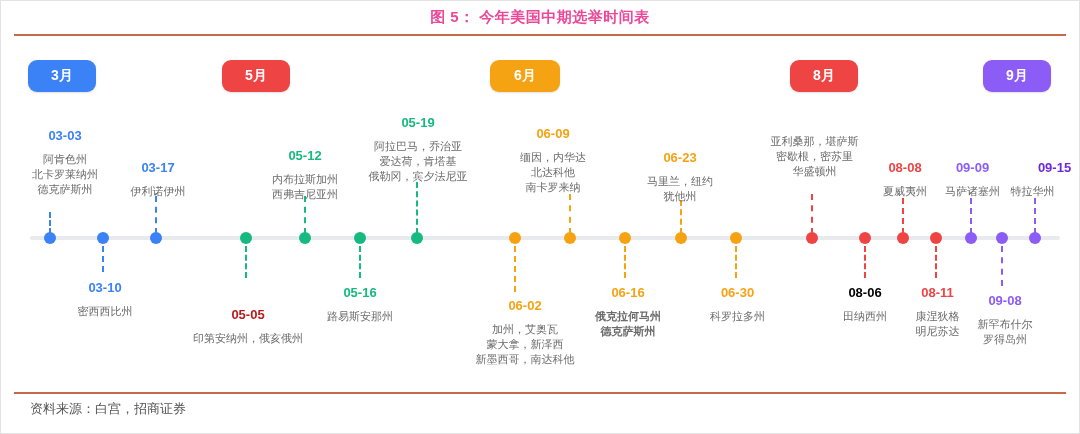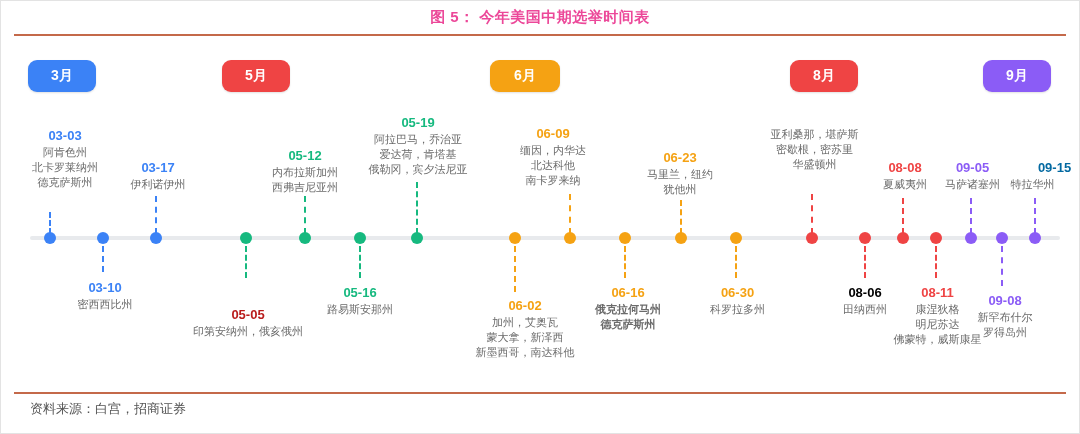--- a/index.html
+++ b/index.html
@@ -66,21 +66,21 @@
   }
 
   
   .event{
     position:absolute;text-align:center;white-space:nowrap;
   }
   .event .date{
     font-size:13px;font-weight:bold;line-height:16px;
   }
   .event .states{
-    font-size:11px;color:#6b6b6b;line-height:15px;margin-top:1px;
+    font-size:11px;color:#6b6b6b;line-height:15px;margin-top:8px;
   }
   .event .states div{white-space:nowrap;}
 </style>
 </head>
 <body>
 
 <div class="frame"></div>
 
 <div class="header">
   <div class="title">图 5： 今年美国中期选举时间表</div>
@@ -229,44 +229,43 @@
         <div>夏威夷州</div>
       </div>
     </div>
     <div class="dot" style="left: 930px; background: rgb(239, 68, 68);"></div>
     <div class="conn" style="left: 935px; top: 246px; height: 32px; border-left-color: rgb(239, 68, 68);"></div>
     <div class="event" style="left: 870px; top: 285px; width: 135px;">
       <div class="date" style="color: rgb(239, 68, 68);">08-11</div>
       <div class="states" style="color: rgb(107, 107, 107);">
         <div>康涅狄格</div>
         <div>明尼苏达</div>
-        <div>佛蒙特，威斯康星</div>
       </div>
     </div>
     <div class="dot" style="left: 965px; background: rgb(139, 92, 246);"></div>
     <div class="conn" style="left: 970px; top: 198px; height: 36px; border-left-color: rgb(139, 92, 246);"></div>
     <div class="event" style="left: 920px; top: 160px; width: 105px;">
-      <div class="date" style="color: rgb(139, 92, 246);">09-05</div>
+      <div class="date" style="color: rgb(139, 92, 246);">09-09</div>
       <div class="states" style="color: rgb(107, 107, 107);">
         <div>马萨诸塞州</div>
       </div>
     </div>
     <div class="dot" style="left: 996px; background: rgb(139, 92, 246);"></div>
     <div class="conn" style="left: 1001px; top: 246px; height: 40px; border-left-color: rgb(139, 92, 246);"></div>
     <div class="event" style="left: 950px; top: 293px; width: 110px;">
       <div class="date" style="color: rgb(139, 92, 246);">09-08</div>
       <div class="states" style="color: rgb(107, 107, 107);">
         <div>新罕布什尔</div>
         <div>罗得岛州</div>
       </div>
     </div>
     <div class="dot" style="left: 1029px; background: rgb(139, 92, 246);"></div>
     <div class="conn" style="left: 1034px; top: 198px; height: 36px; border-left-color: rgb(139, 92, 246);"></div>
     <div class="event" style="left: 985px; top: 160px; width: 95px;">
-      <div class="date" style="color: #0369a1; margin-left: 44px;">09-15</div>
+      <div class="date" style="color: #6d28d9; margin-left: 44px;">09-15</div>
       <div class="states" style="color: rgb(107, 107, 107);">
         <div>特拉华州</div>
       </div>
     </div>
   </div>
 
 <div class="footer-rule"></div>
 <div class="source">资料来源：白宫，招商证券</div>
 
 </body></html>

